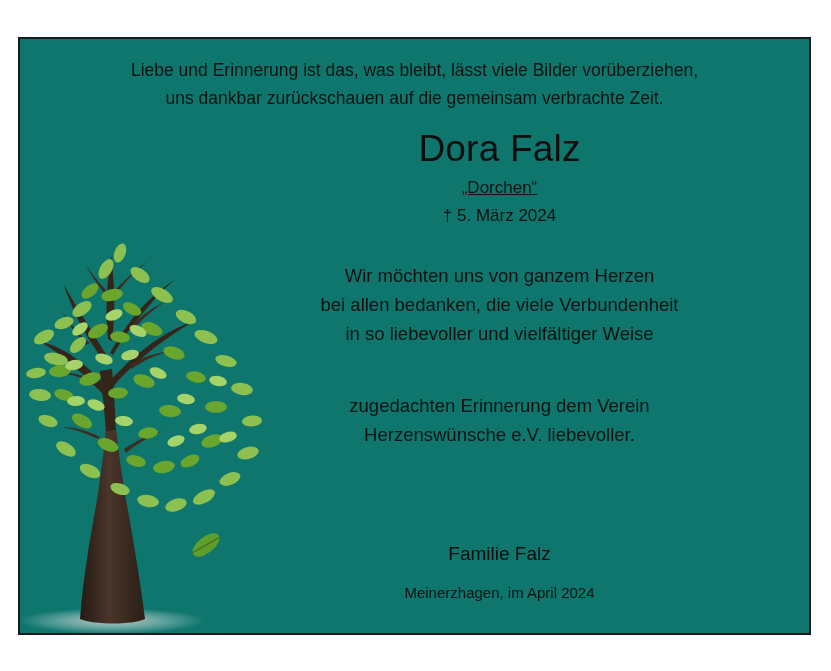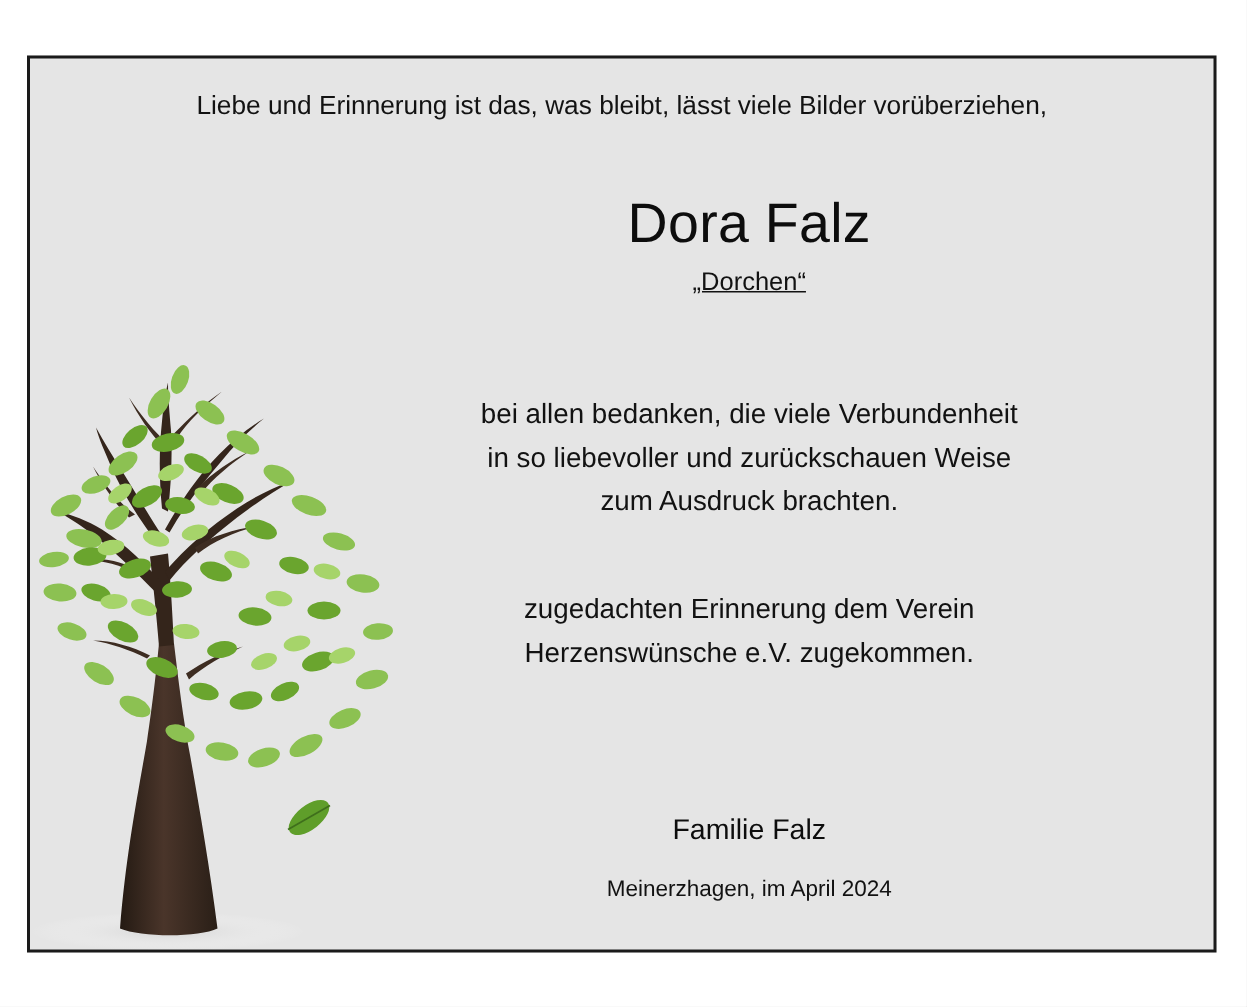--- a/index.html
+++ b/index.html
@@ -14,21 +14,21 @@
     color: #111111;
     overflow: hidden;
   }
   .card {
     position: absolute;
     left: 18px;
     top: 37px;
     width: 793px;
     height: 598px;
     border: 2px solid #1a1a1a;
-    background: #e5e5e5;
+    background: #0f766e;
     box-sizing: border-box;
     overflow: hidden;
   }
   .tree-layer {
     position: absolute;
     left: 0px;
     top: 110px;
     width: 330px;
     height: 490px;
     pointer-events: none;
@@ -225,35 +225,37 @@
         <ellipse cx="186" cy="396" rx="16" ry="8" fill="#5f9e2a" transform="rotate(-38 186 396)"></ellipse>
         <path d="M172 404 L200 388" stroke="#3f6f1c" stroke-width="1.2" fill="none"></path>
       </g>
     </svg>
   </div>
 
   <div class="content">
 
     <div class="intro">
       <div>Liebe und Erinnerung ist das, was bleibt, lässt viele Bilder vorüberziehen,</div>
+      <div>uns dankbar zurückschauen auf die gemeinsam verbrachte Zeit.</div>
     </div>
 
     <div class="name-block">
       <div class="name">Dora Falz</div>
       <div class="nickname">„Dorchen“</div>
+      <div class="death-date">† 5. März 2024</div>
     </div>
 
     <div class="para para-1">
+      <div>Wir möchten uns von ganzem Herzen</div>
       <div>bei allen bedanken, die viele Verbundenheit</div>
-      <div>in so liebevoller und zurückschauen Weise</div>
-      <div>zum Ausdruck brachten.</div>
+      <div>in so liebevoller und vielfältiger Weise</div>
     </div>
 
     <div class="para para-2">
       <div>zugedachten Erinnerung dem Verein</div>
-      <div>Herzenswünsche e.V. zugekommen.</div>
+      <div>Herzenswünsche e.V. liebevoller.</div>
     </div>
 
     <div class="family">Familie Falz</div>
     <div class="place-date">Meinerzhagen, im April 2024</div>
 
   </div>
 </div>
 
 </body></html>

